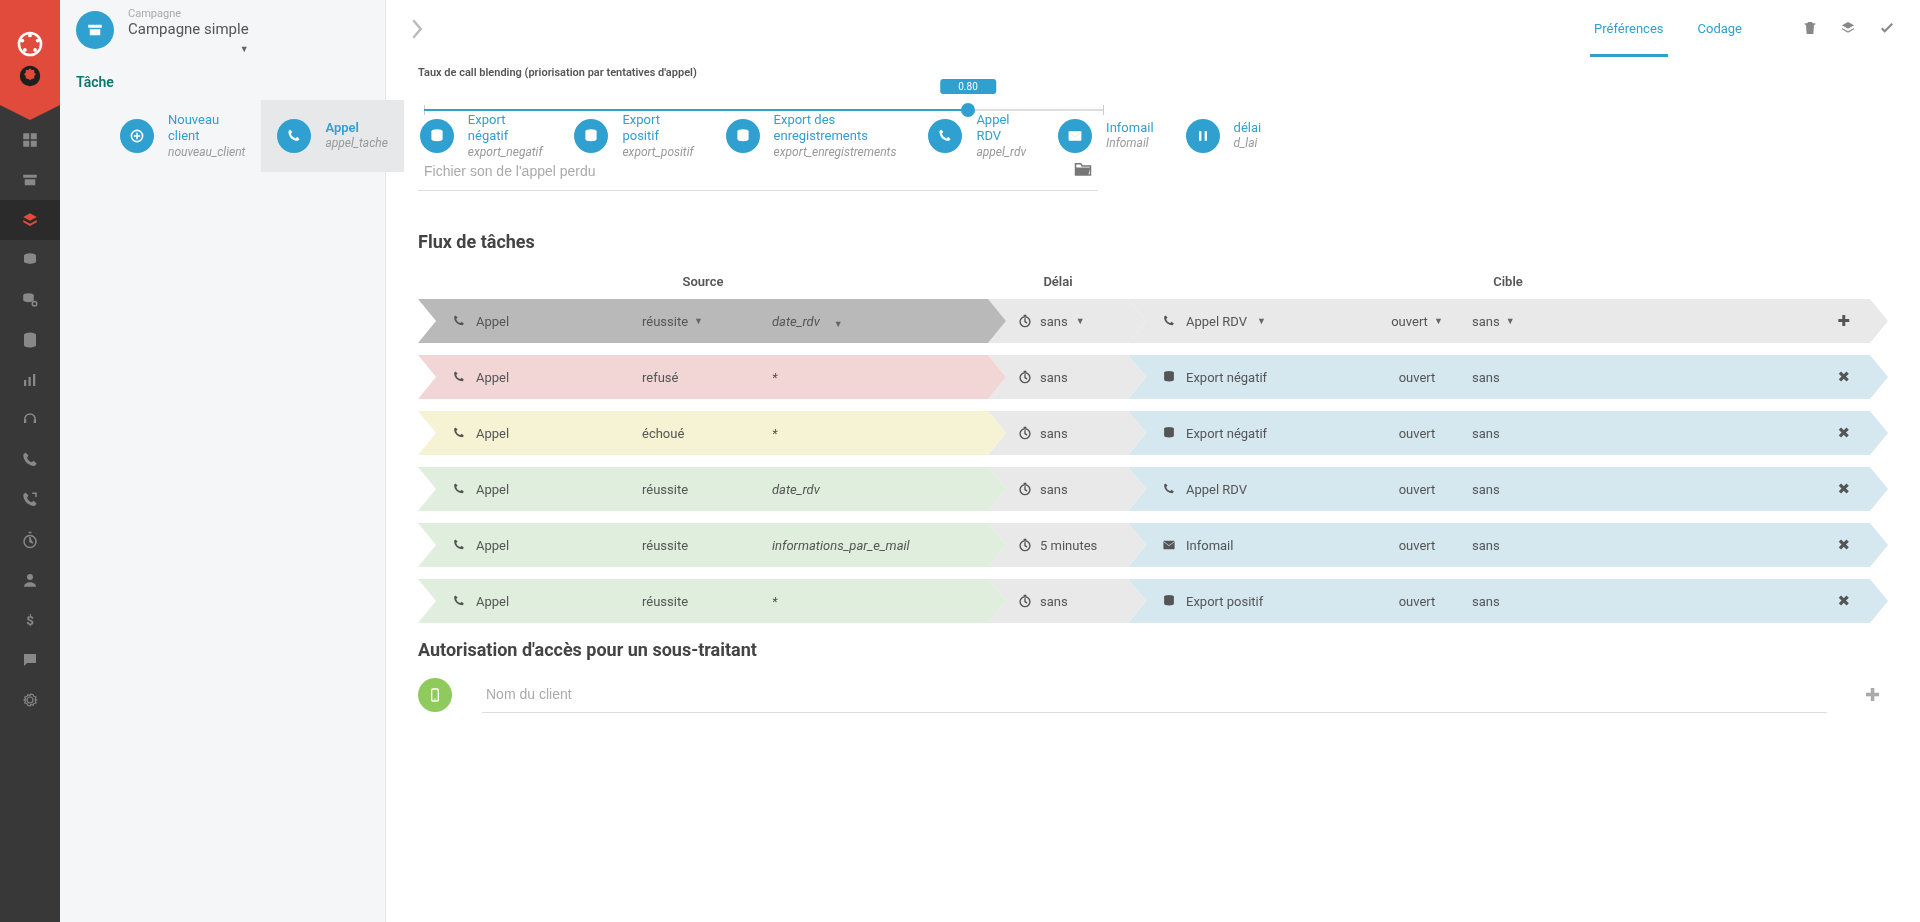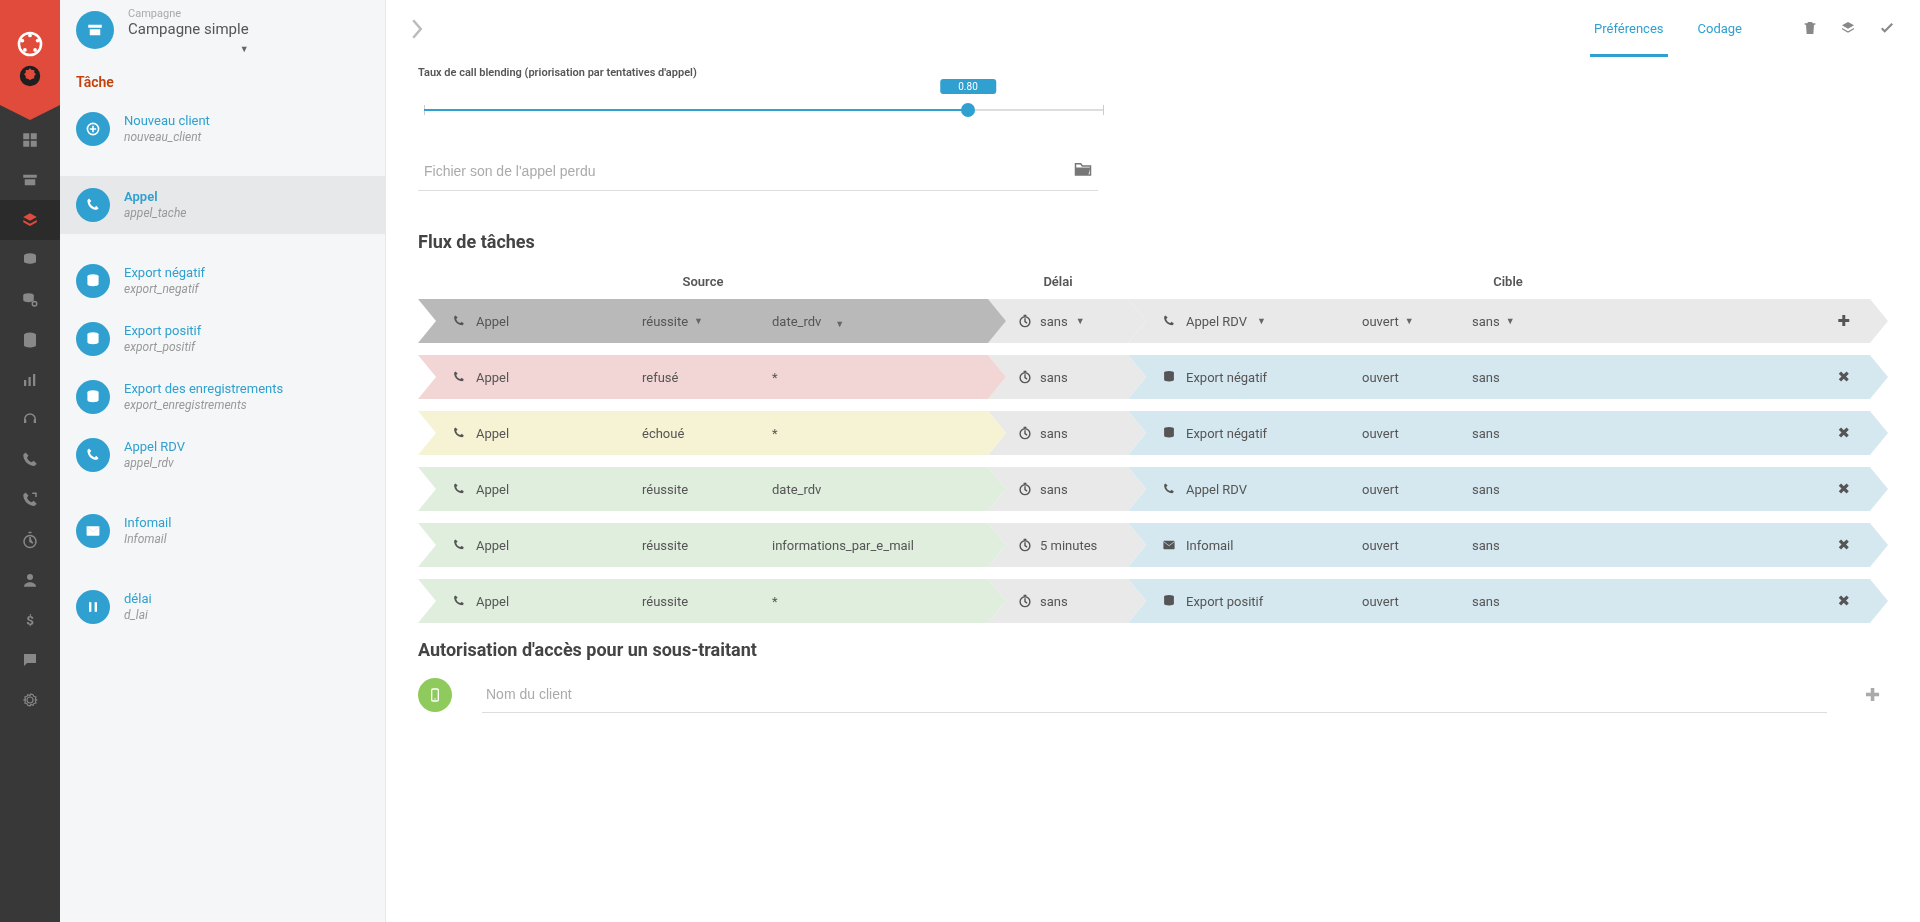--- a/index.html
+++ b/index.html
@@ -11,22 +11,22 @@
 .rail-items { display: flex; flex-direction: column; }
 .rail-item { width: 60px; height: 40px; display: flex; align-items: center; justify-content: center; color: #888; cursor: pointer; }
 .rail-item.active { background: #2b2b2b; color: #e14b3b; }
 .rail-item svg { width: 18px; height: 18px; }
 .sidebar { width: 326px; background: #f5f6f7; border-right: 1px solid #e5e7e9; display: flex; flex-direction: column; }
 .sidebar-header { height: 60px; display: flex; align-items: center; padding: 16px 16px; gap: 14px; }
 .box-icon { width: 38px; height: 38px; border-radius: 50%; background: #2fa0cf; display: flex; align-items: center; justify-content: center; color: #fff; }
 .box-icon svg { width: 18px; height: 18px; fill: currentColor; }
 .sidebar-header-text .over { font-size: 11px; color: #aaa; }
 .sidebar-header-text .main { font-size: 15px; color: #555; display: flex; align-items: flex-end; gap: 6px; cursor: pointer; }
-.sidebar-section-title { font-size: 14px; font-weight: 600; color: #c2410c; padding: 14px 16px 10px; }
-.task-list { display: flex; flex-direction: column; }
+.sidebar-section-title { font-size: 14px; font-weight: 600; color: #0f766e; padding: 14px 16px 10px; }
+.task-list { display: flex; flex-direction: row; margin-left: 44px; }
 .task-item { display: flex; align-items: center; gap: 14px; padding: 12px 16px; cursor: pointer; }
 .task-item.spacer { height: 18px; padding: 0; }
 .task-item .circ { width: 34px; height: 34px; border-radius: 50%; background: #2fa0cf; display: flex; align-items: center; justify-content: center; color: #fff; flex-shrink: 0; }
 .task-item .circ svg { width: 16px; height: 16px; fill: currentColor; }
 .task-item .lbls { display: flex; flex-direction: column; line-height: 1.25; }
 .task-item .lbls .t { color: #2fa0cf; font-size: 13px; }
 .task-item .lbls .s { color: #999; font-style: italic; font-size: 12px; }
 .task-item.selected { background: #e6e8ea; }
 .task-item.selected .lbls .t { font-weight: 600; }
 .main { flex: 1; display: flex; flex-direction: column; }
@@ -56,25 +56,25 @@
 .flow-table { width: 100%; }
 .flow-head { display: flex; font-weight: 600; font-size: 13px; color: #555; padding: 6px 0 10px; }
 .flow-head .col-src { width: 570px; text-align: center; }
 .flow-head .col-delay { width: 140px; text-align: center; }
 .flow-head .col-cible { flex: 1; text-align: center; }
 .flow-row { display: flex; align-items: stretch; margin-bottom: 12px; height: 44px; }
 .arrow-block { position: relative; display: flex; align-items: center; padding: 0 20px 0 34px; font-size: 13px; color: #555; }
 .arrow-block.src { width: 570px; }
 .arrow-block.src .c1 { width: 190px; display: flex; align-items: center; gap: 10px; }
 .arrow-block.src .c2 { width: 130px; display: flex; align-items: center; gap: 6px; }
-.arrow-block.src .c3 { flex: 1; display: flex; align-items: flex-end; gap: 14px; }
+.arrow-block.src .c3 { flex: 1; display: flex; align-items: flex-end; gap: 14px; font-style: italic; }
 .arrow-block.delay { width: 140px; justify-content: flex-start; gap: 8px; padding-left: 30px; }
 .arrow-block.cible { flex: 1; }
 .arrow-block.cible .c1 { width: 200px; display: flex; align-items: center; gap: 10px; }
-.arrow-block.cible .c2 { width: 110px; display: flex; align-items: center; gap: 6px; }
+.arrow-block.cible .c2 { width: 110px; display: flex; align-items: center; gap: 6px; justify-content: center; }
 .arrow-block.cible .c3 { width: 110px; display: flex; align-items: center; gap: 6px; }
 .arrow-block.cible .c4 { flex: 1; display: flex; align-items: center; justify-content: flex-end; color: #666; }
 .row-gray-dark .src { background: #b9b9b9; }
 .row-gray-dark .delay, .row-gray-dark .cible { background: #e9e9e9; }
 .row-pink .src { background: #f2d5d5; }
 .row-pink .delay { background: #e9e9e9; }
 .row-pink .cible { background: #d5e8f0; }
 .row-yellow .src { background: #f6f2d4; }
 .row-yellow .delay { background: #e9e9e9; }
 .row-yellow .cible { background: #d5e8f0; }

